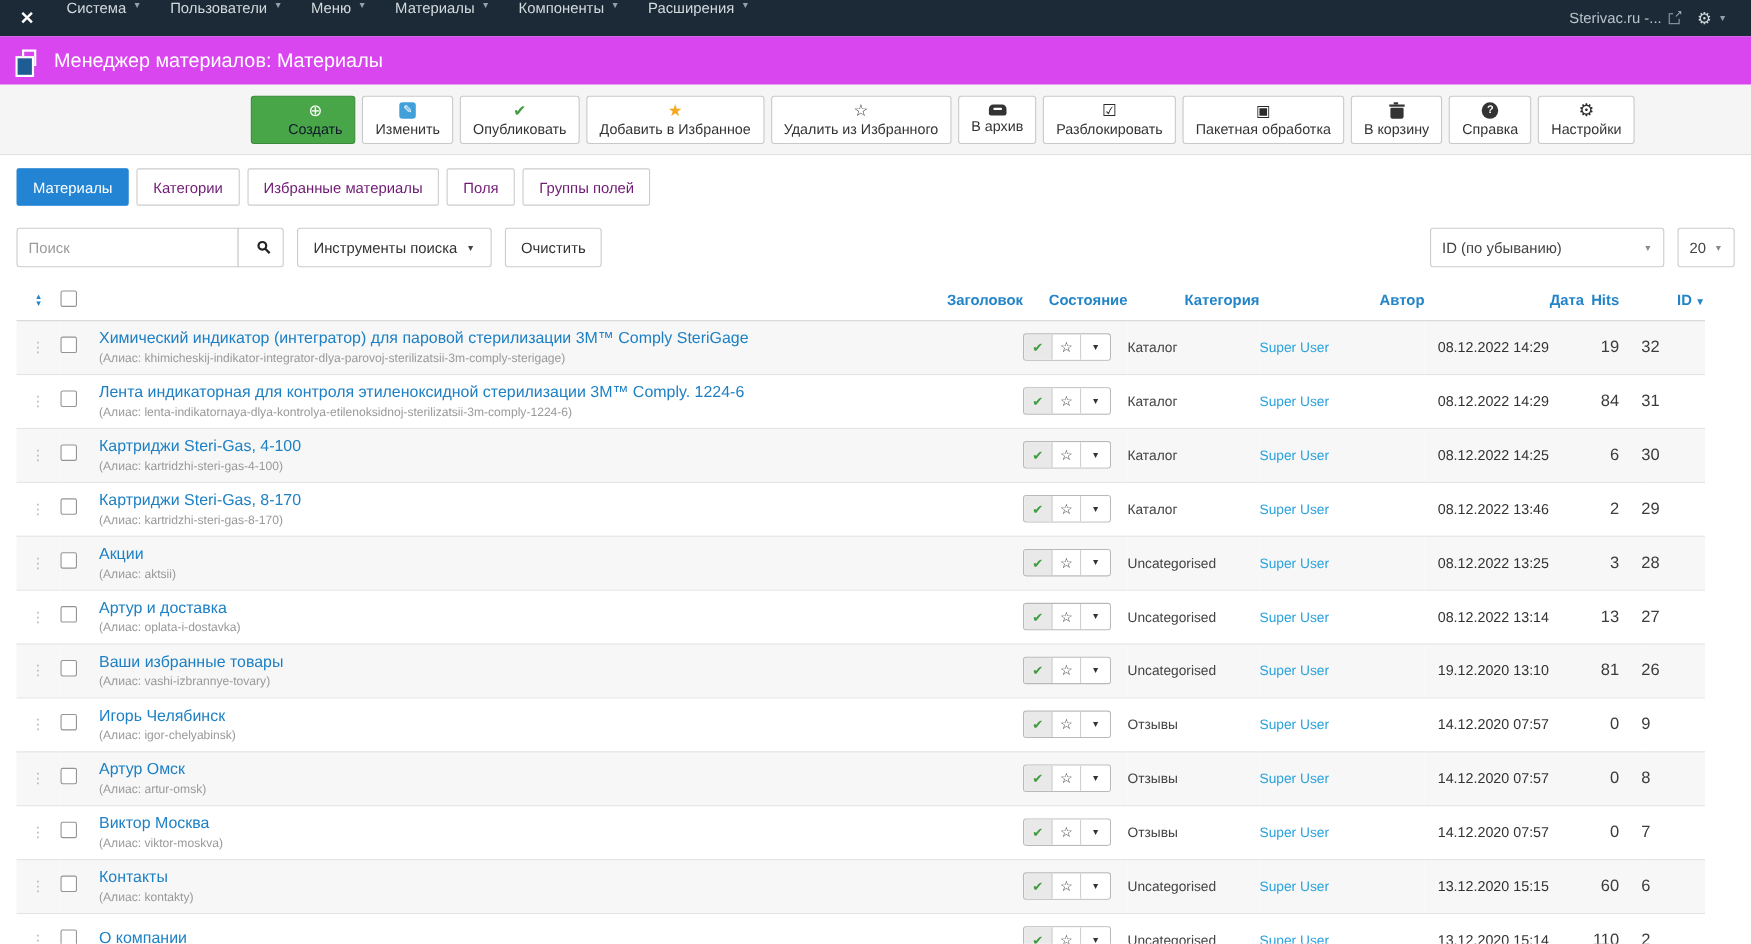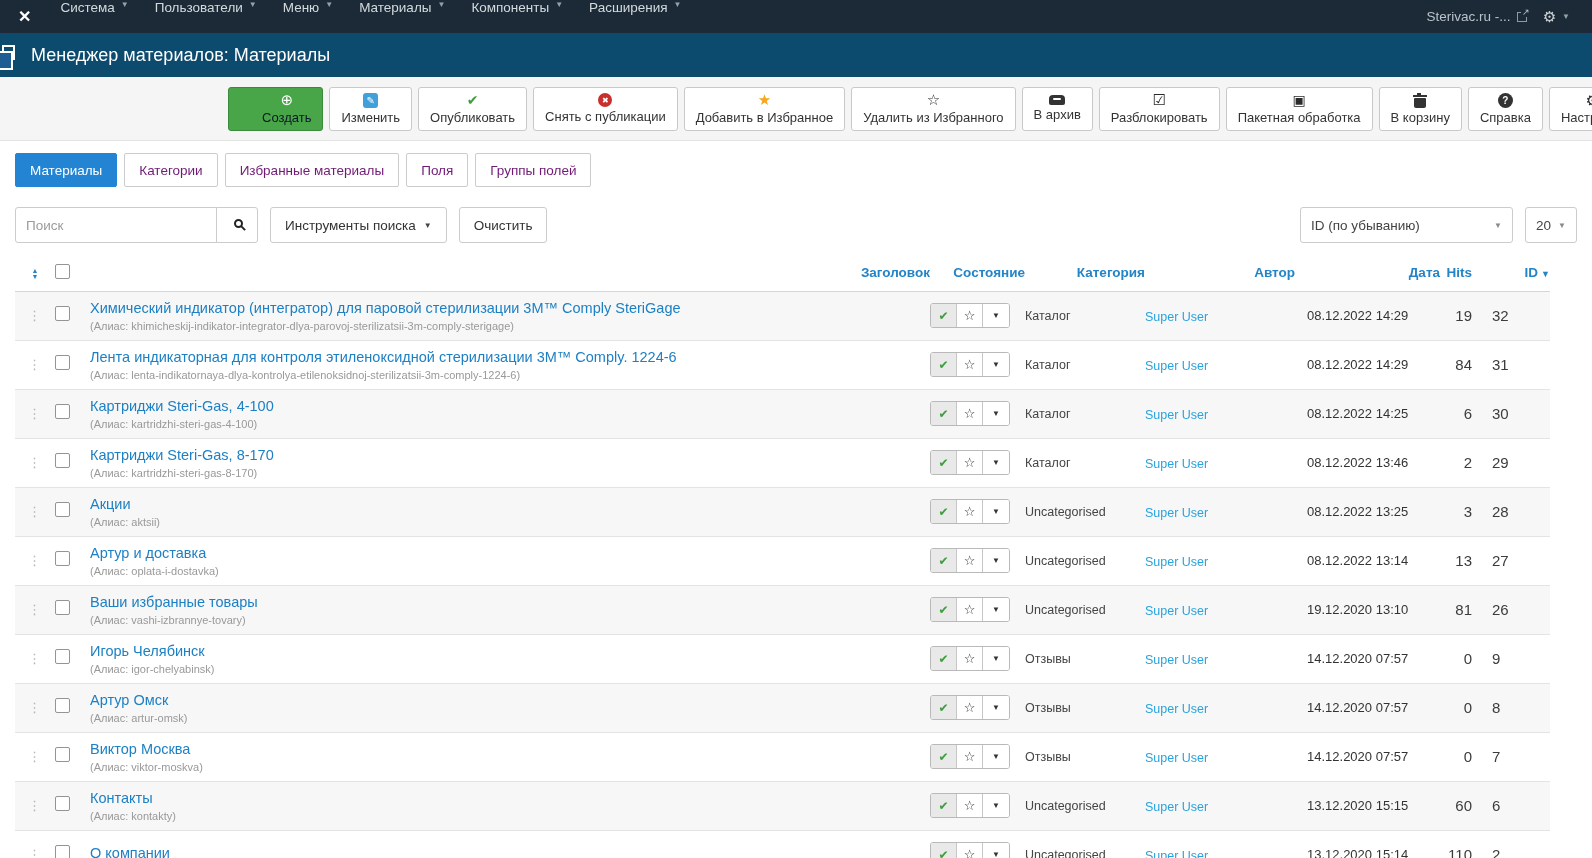--- a/index.html
+++ b/index.html
@@ -13,21 +13,21 @@
   .menu-item { display:flex; padding:0 13px; height:100%; color:#d3dade; font-size:13.5px; cursor:pointer; }
   .menu-item .caret { margin-left:6px; }
   .caret { font-size:8px; color:#93a1ab; }
   .nav-right { margin-left:auto; display:flex; align-items:center; gap:16px; }
   .site-link { color:#b9c3ca; font-size:13.5px; display:flex; align-items:center; gap:6px; }
   .ic-ext { width:10px; height:10px; border:1px solid #8f9ba4; position:relative; display:inline-block; }
   .ic-ext::after { content:"↗"; position:absolute; top:-6px; right:-4px; font-size:9px; color:#b9c3ca; background:#1b2a36; padding-left:1px; }
   .nav-gear { color:#cfd6db; font-size:15px; display:flex; align-items:center; gap:6px; }
 
   
-  .header { height:44px; background:#0c4a6e; display:flex; align-items:center; padding:0 24px 0 2px; }
+  .header { height:44px; background:#d946ef; display:flex; align-items:center; padding:0 24px 0 20px; }
   .icon-copy { width:13px; height:15px; border:2px solid #fff; position:relative; display:inline-block; margin-top:-6px; }
   .icon-copy::after { content:''; position:absolute; top:4px; left:-8px; width:13px; height:15px; border:2px solid #fff; background:#1e5c94; }
   .header-title { color:#fff; font-size:18px; margin-left:16px; font-weight:normal; }
   .logo-box { margin-left:auto; width:176px; height:40px; background:#1a6dc6; display:flex; flex-direction:column; align-items:center; justify-content:center; }
   .logo-box .lg-t { color:#fff; font-size:16px; letter-spacing:1.5px; }
   .logo-box .lg-s { color:#cfe2f6; font-size:7.5px; margin-top:1px; }
 
   
   .toolbar { height:64px; background:#f5f5f5; border-bottom:1px solid #e3e3e3; display:flex; align-items:center; padding-left:228px; gap:6px; }
   .tbtn { background:#fff; border:1px solid #c9c9c9; border-radius:3px; height:44px; padding:4px 11px;
@@ -170,24 +170,20 @@
   <button class="tbtn">
     <span class="ico ic-edit"></span>
     <span class="tlabel">Изменить</span>
   </button>
 
   <button class="tbtn">
     <span class="ico ic-check"></span>
     <span class="tlabel">Опубликовать</span>
   </button>
 
-  <button class="tbtn">
-    <span class="ico ic-x-circle"></span>
-    <span class="tlabel">Снять с публикации</span>
-  </button>
 
   <button class="tbtn">
     <span class="ico ic-star-filled"></span>
     <span class="tlabel">Добавить в Избранное</span>
   </button>
 
   <button class="tbtn">
     <span class="ico ic-star-outline"></span>
     <span class="tlabel">Удалить из Избранного</span>
   </button>

